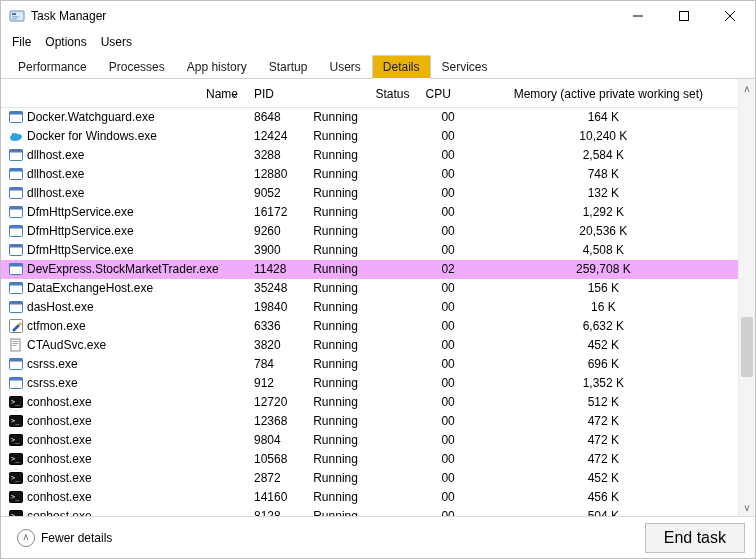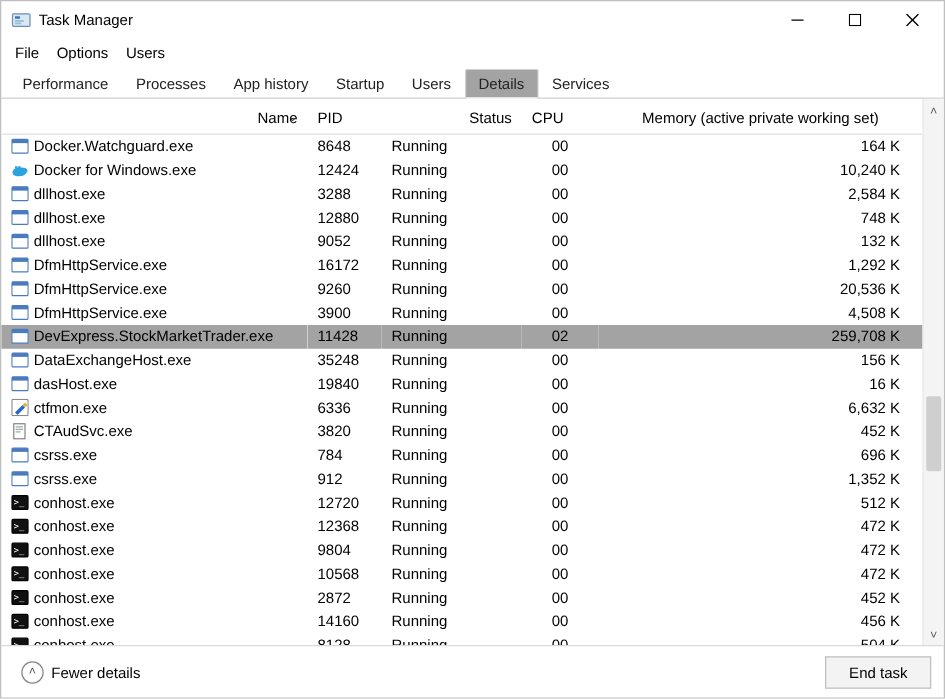--- a/index.html
+++ b/index.html
@@ -57,21 +57,21 @@
   .tab {
     padding: 4px 10px;
     border: 1px solid transparent;
     border-bottom: none;
     position: relative;
     color: #222;
     background: transparent;
   }
   .tab.active {
     border-color: #d0d0d0;
-    background: #a3a3a3;
+    background: #eab308;
     border-top-left-radius: 2px;
     border-top-right-radius: 2px;
   }
   .tab.active::after {
     content:"";
     position:absolute;
     left:0; right:0; bottom:-1px;
     height:1px; background:#fff;
   }
   
@@ -116,25 +116,25 @@
 
   .grid tbody td {
     padding: 1px 8px;
     font-size: 12px;
     height: 19px;
     white-space: nowrap;
     overflow: hidden;
     text-overflow: ellipsis;
   }
   .grid tbody tr.selected td {
-    background: #a3a3a3;
+    background: #f0abfc;
   }
   .grid td.c-pid { text-align:left; }
   .grid td.c-cpu { text-align:center; }
-  .grid td.c-mem { text-align:right; padding-right: 18px; }
+  .grid td.c-mem { text-align:center; padding-right: 18px; }
   .proc-icon {
     display:inline-block;
     width:14px; height:14px;
     vertical-align:-3px;
     margin-right:4px;
   }
   .proc-icon svg { width:14px; height:14px; display:block; }
   
   .vscroll {
     flex: 0 0 17px;
@@ -171,21 +171,21 @@
   .fewer .circ {
     width:18px; height:18px; border:1px solid #888; border-radius:50%;
     display:flex; align-items:center; justify-content:center;
     font-size:10px; color:#555;
   }
   .endtask {
     margin-left:auto;
     border:1px solid #bfbfbf;
     background:#f3f3f3;
     padding: 5px 18px;
-    font-size:12px;
+    font-size:16px;
   }
 </style>
 </head>
 <body>
 
 <div class="window">
 
   <div class="titlebar">
     <span class="title-icon">
       <svg viewBox="0 0 16 16">

